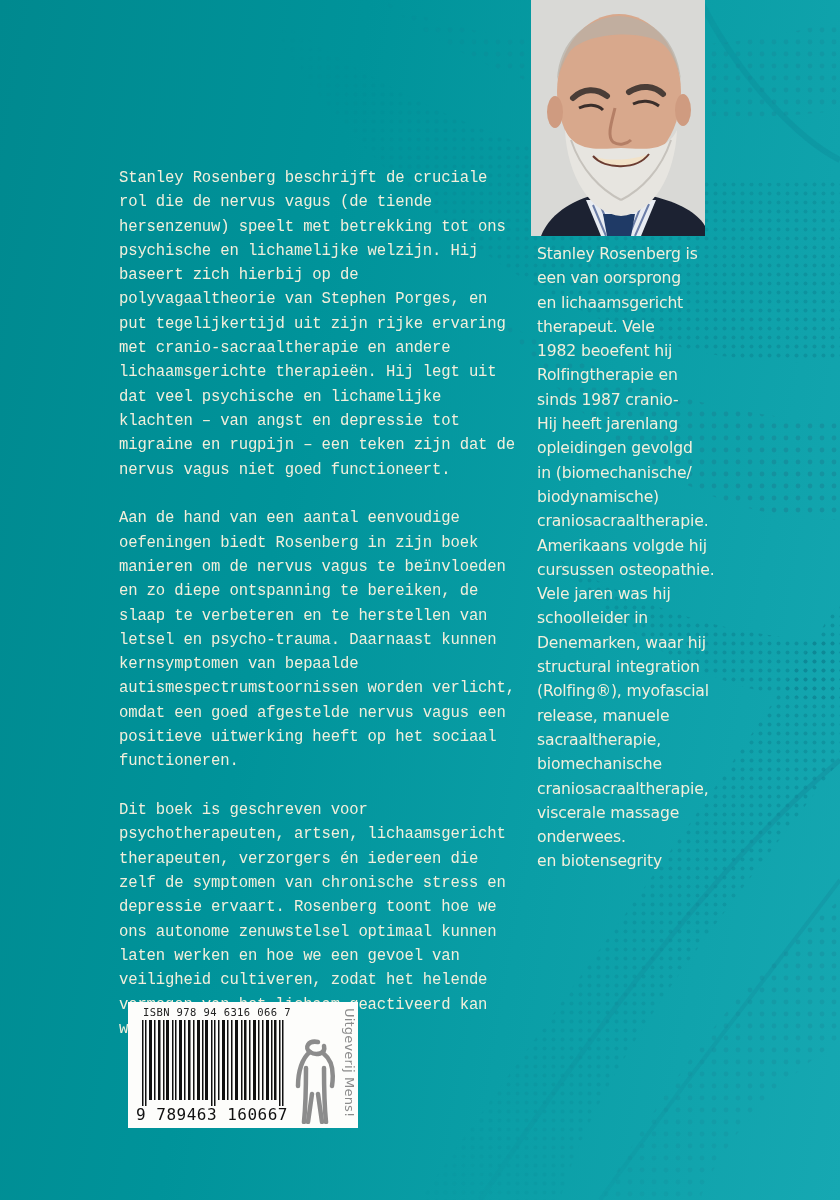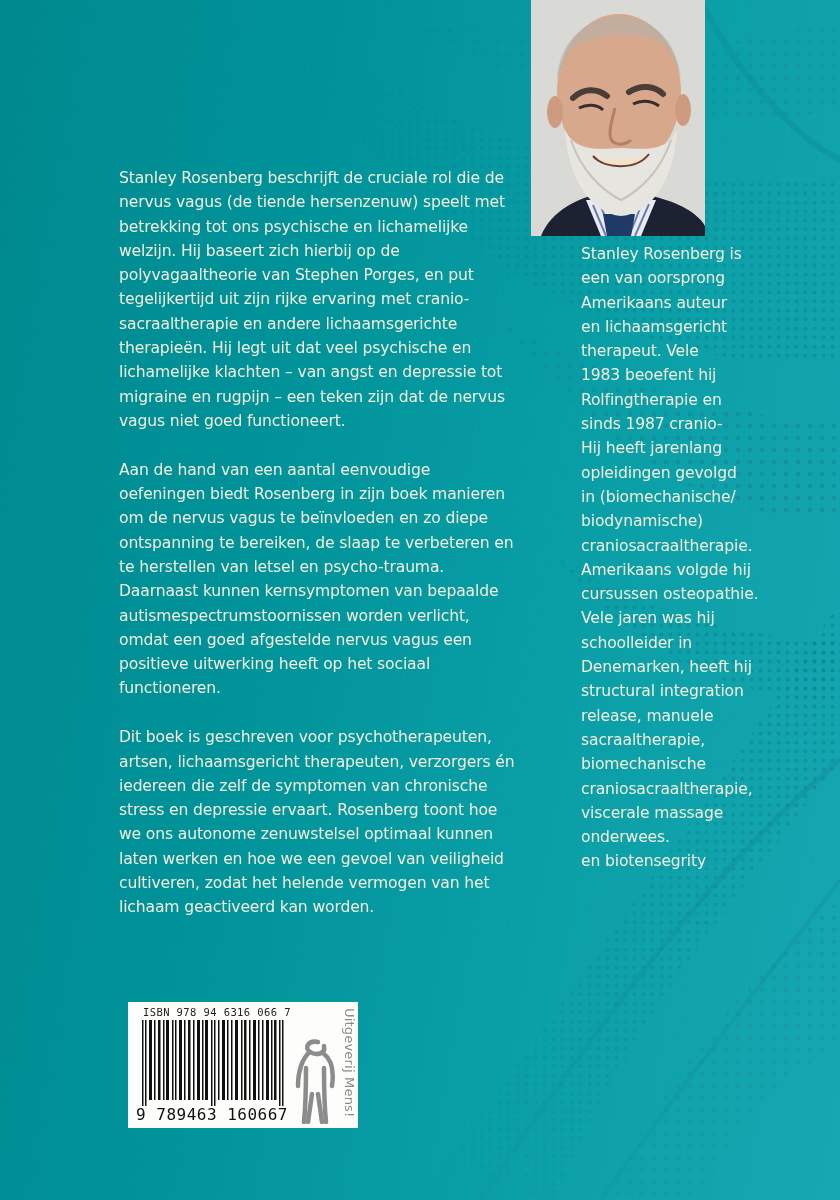--- a/index.html
+++ b/index.html
@@ -13,26 +13,26 @@
   }
   .photo {
     position: absolute; left: 531px; top: 0; width: 174px; height: 236px;
     background: #d9d9d6; overflow: hidden;
   }
   .photo svg { display: block; }
   .blurb {
     position: absolute; left: 119px; top: 166px; width: 400px;
     color: #f2efdc; font-size: 15.6px; line-height: 24.3px; letter-spacing: -0.15px;
   }
-  .blurb p { margin: 0 0 24.5px 0; }
+  .blurb p { margin: 0 0 24.5px 0; font-family: Liberation Mono, monospace; }
   .bio {
     position: absolute; left: 537px; top: 242px; width: 200px;
     color: #f2efdc; font-size: 15.6px; line-height: 24.3px; letter-spacing: -0.15px;
   }
-  .bio span { display: block; white-space: nowrap; margin-left: 44px; }
+  .bio span { display: block; white-space: nowrap; }
   .barcode-label {
     position: absolute; left: 100px; top: 1002px; width: 230px; height: 126px;
     background: #fdfdfb;
     margin-left: 28px;
   }
   .isbn-top {
     position: absolute; left: 15px; top: 4px;
     font-family: "DejaVu Sans Mono", monospace; font-size: 10.5px; color: #222; letter-spacing: 0.4px;
   }
   .bars { position: absolute; left: 14px; top: 18px; }
@@ -111,37 +111,37 @@
 
 <div class="blurb">
   <p>Stanley Rosenberg beschrijft de cruciale rol die de nervus vagus (de tiende hersenzenuw) speelt met betrekking tot ons psychische en lichamelijke welzijn. Hij baseert zich hierbij op de polyvagaaltheorie van Stephen Porges, en put tegelijkertijd uit zijn rijke ervaring met cranio-sacraaltherapie en andere lichaamsgerichte therapieën. Hij legt uit dat veel psychische en lichamelijke klachten – van angst en depressie tot migraine en rugpijn – een teken zijn dat de nervus vagus niet goed functioneert.</p>
   <p>Aan de hand van een aantal eenvoudige oefeningen biedt Rosenberg in zijn boek manieren om de nervus vagus te beïnvloeden en zo diepe ontspanning te bereiken, de slaap te verbeteren en te herstellen van letsel en psycho-trauma. Daarnaast kunnen kernsymptomen van bepaalde autismespectrumstoornissen worden verlicht, omdat een goed afgestelde nervus vagus een positieve uitwerking heeft op het sociaal functioneren.</p>
   <p>Dit boek is geschreven voor psychotherapeuten, artsen, lichaamsgericht therapeuten, verzorgers én iedereen die zelf de symptomen van chronische stress en depressie ervaart. Rosenberg toont hoe we ons autonome zenuwstelsel optimaal kunnen laten werken en hoe we een gevoel van veiligheid cultiveren, zodat het helende vermogen van het lichaam geactiveerd kan worden.</p>
 </div>
 
 <div class="bio">
   <span>Stanley Rosenberg is</span>
   <span>een van oorsprong</span>
-  <span>Amerikaans auteur</span>
   <span>en lichaamsgericht</span>
   <span>therapeut. Vele</span>
-  <span>1983 beoefent hij</span>
+  <span>1982 beoefent hij</span>
   <span>Rolfingtherapie en</span>
   <span>sinds 1987 cranio-</span>
   <span>Hij heeft jarenlang</span>
   <span>opleidingen gevolgd</span>
   <span>in (biomechanische/</span>
   <span>biodynamische)</span>
   <span>craniosacraaltherapie.</span>
   <span>Amerikaans volgde hij</span>
   <span>cursussen osteopathie.</span>
   <span>Vele jaren was hij</span>
   <span>schoolleider in</span>
-  <span>Denemarken, heeft hij</span>
+  <span>Denemarken, waar hij</span>
   <span>structural integration</span>
+  <span>(Rolfing®), myofascial</span>
   <span>release, manuele</span>
   <span>sacraaltherapie,</span>
   <span>biomechanische</span>
   <span>craniosacraaltherapie,</span>
   <span>viscerale massage</span>
   <span>onderwees.</span>
   <span>en biotensegrity</span>
 </div>
 
 <div class="barcode-label">

